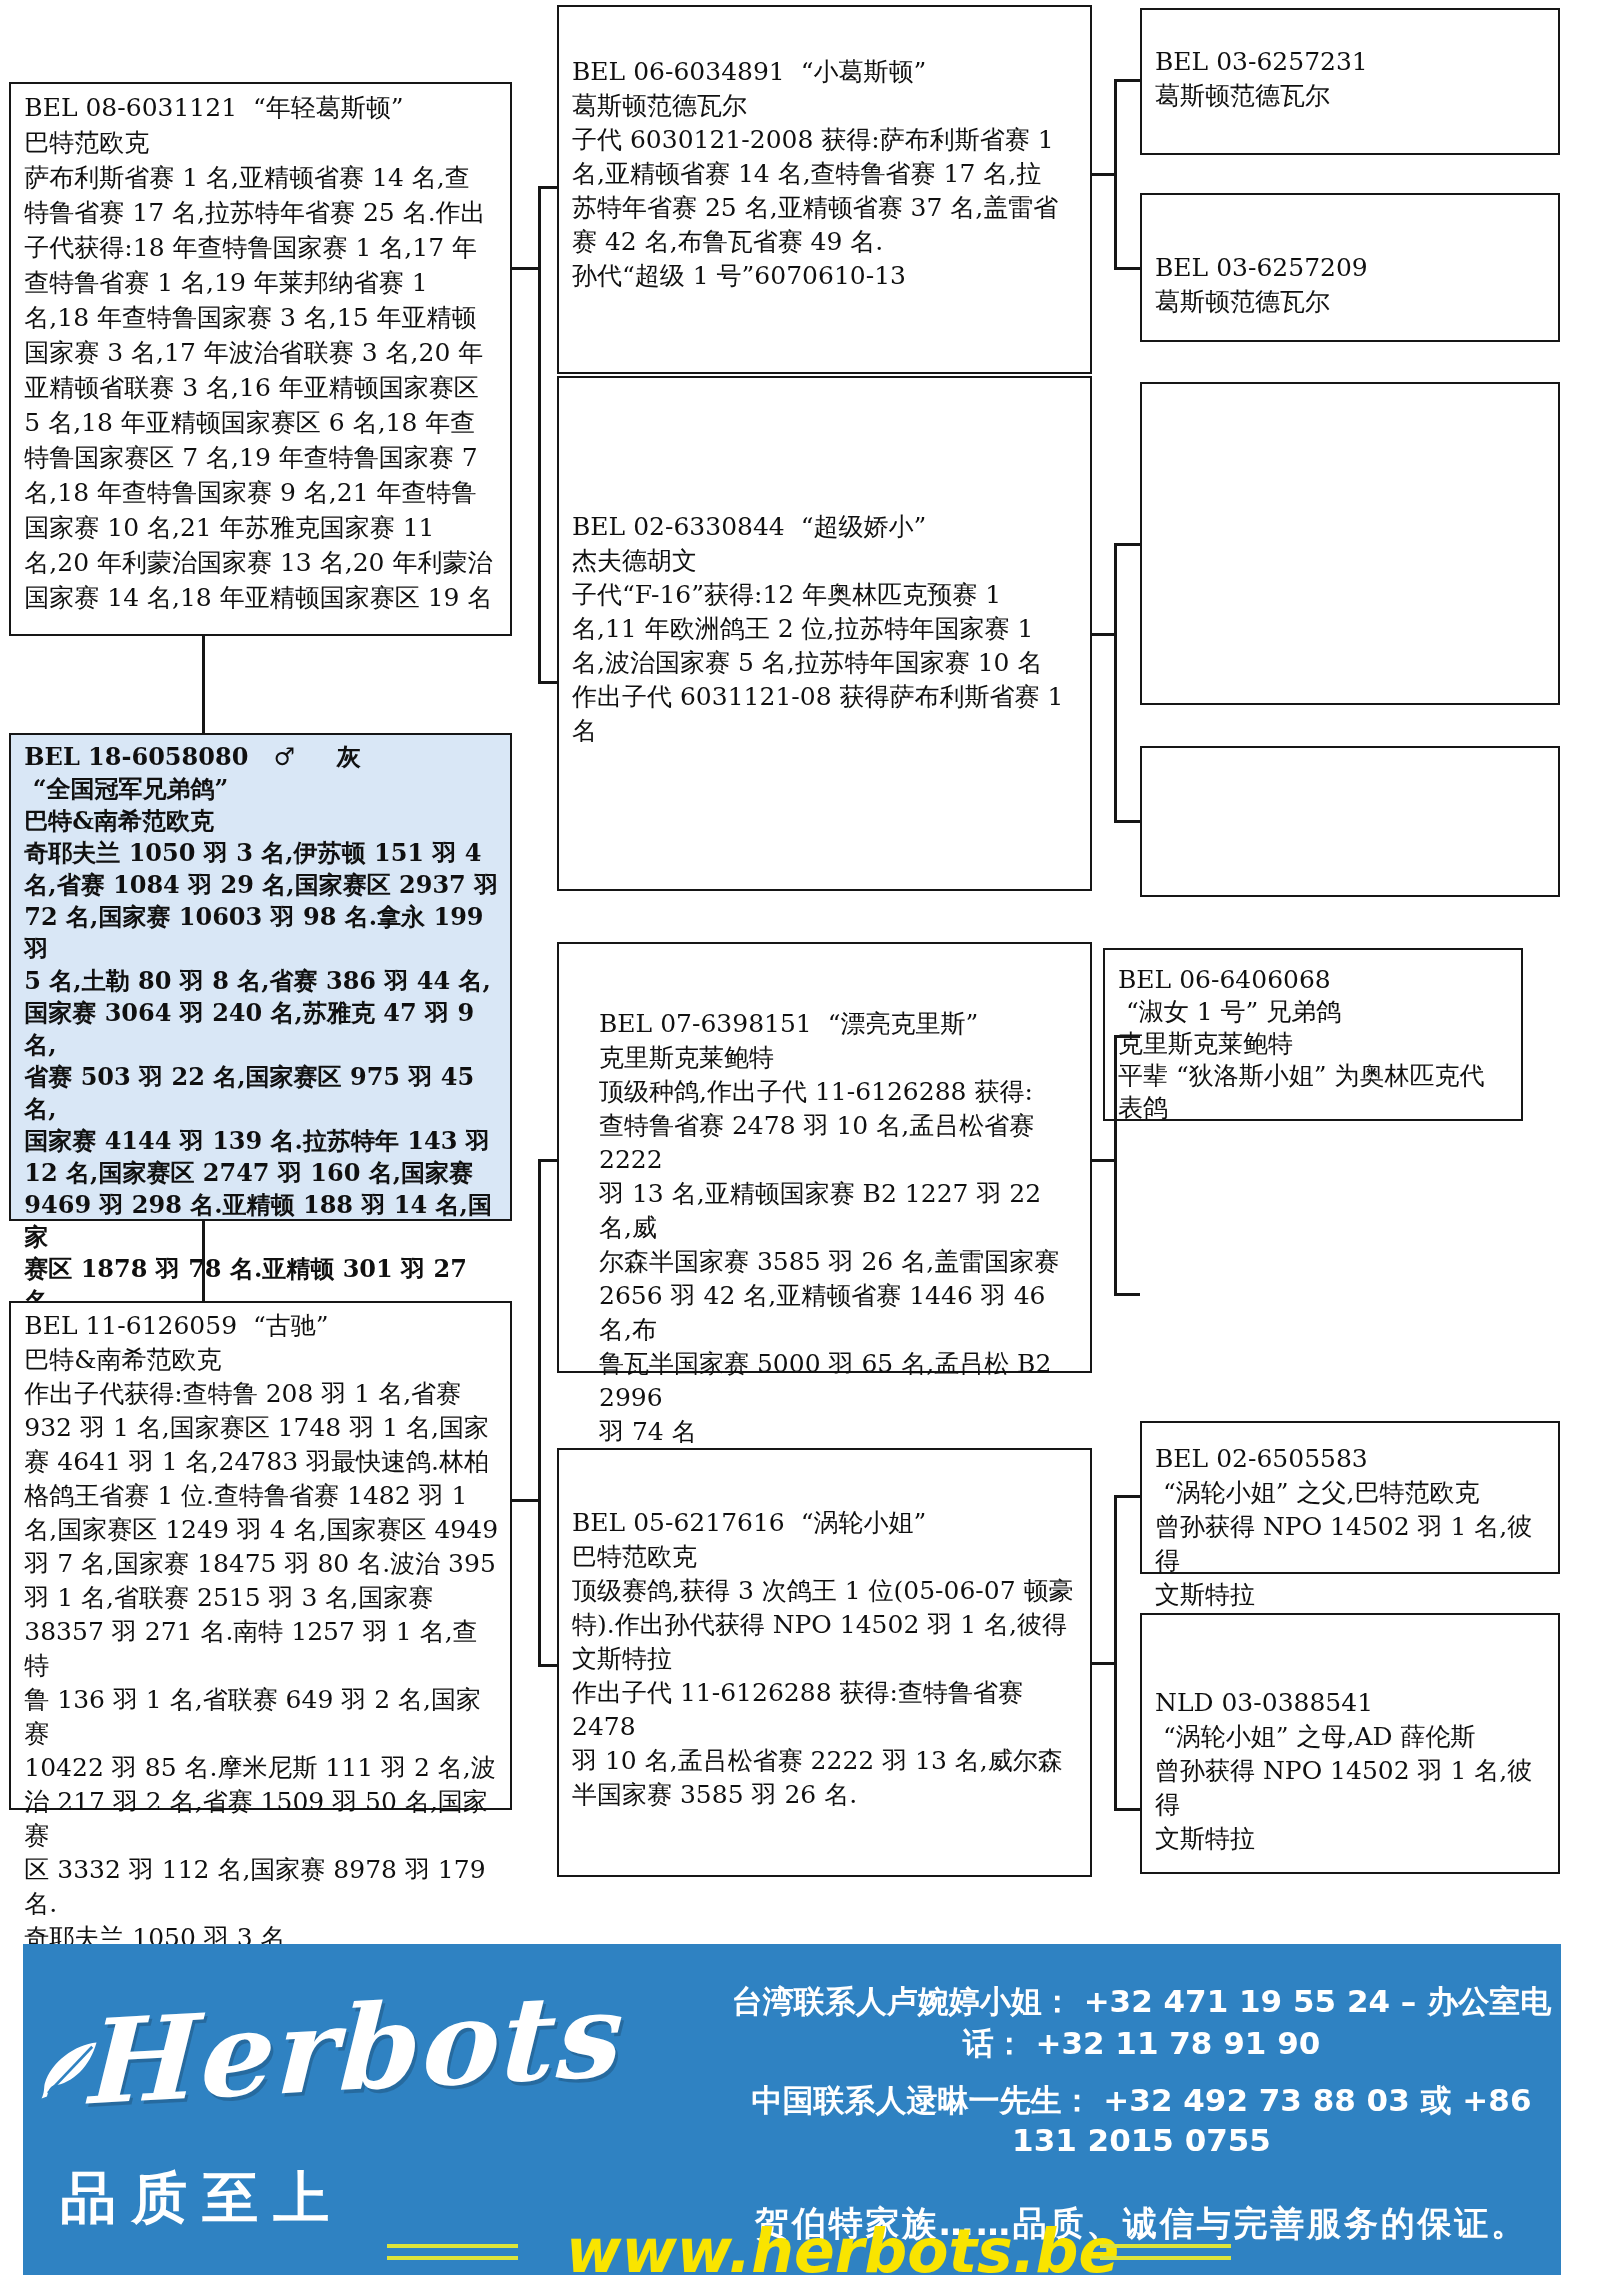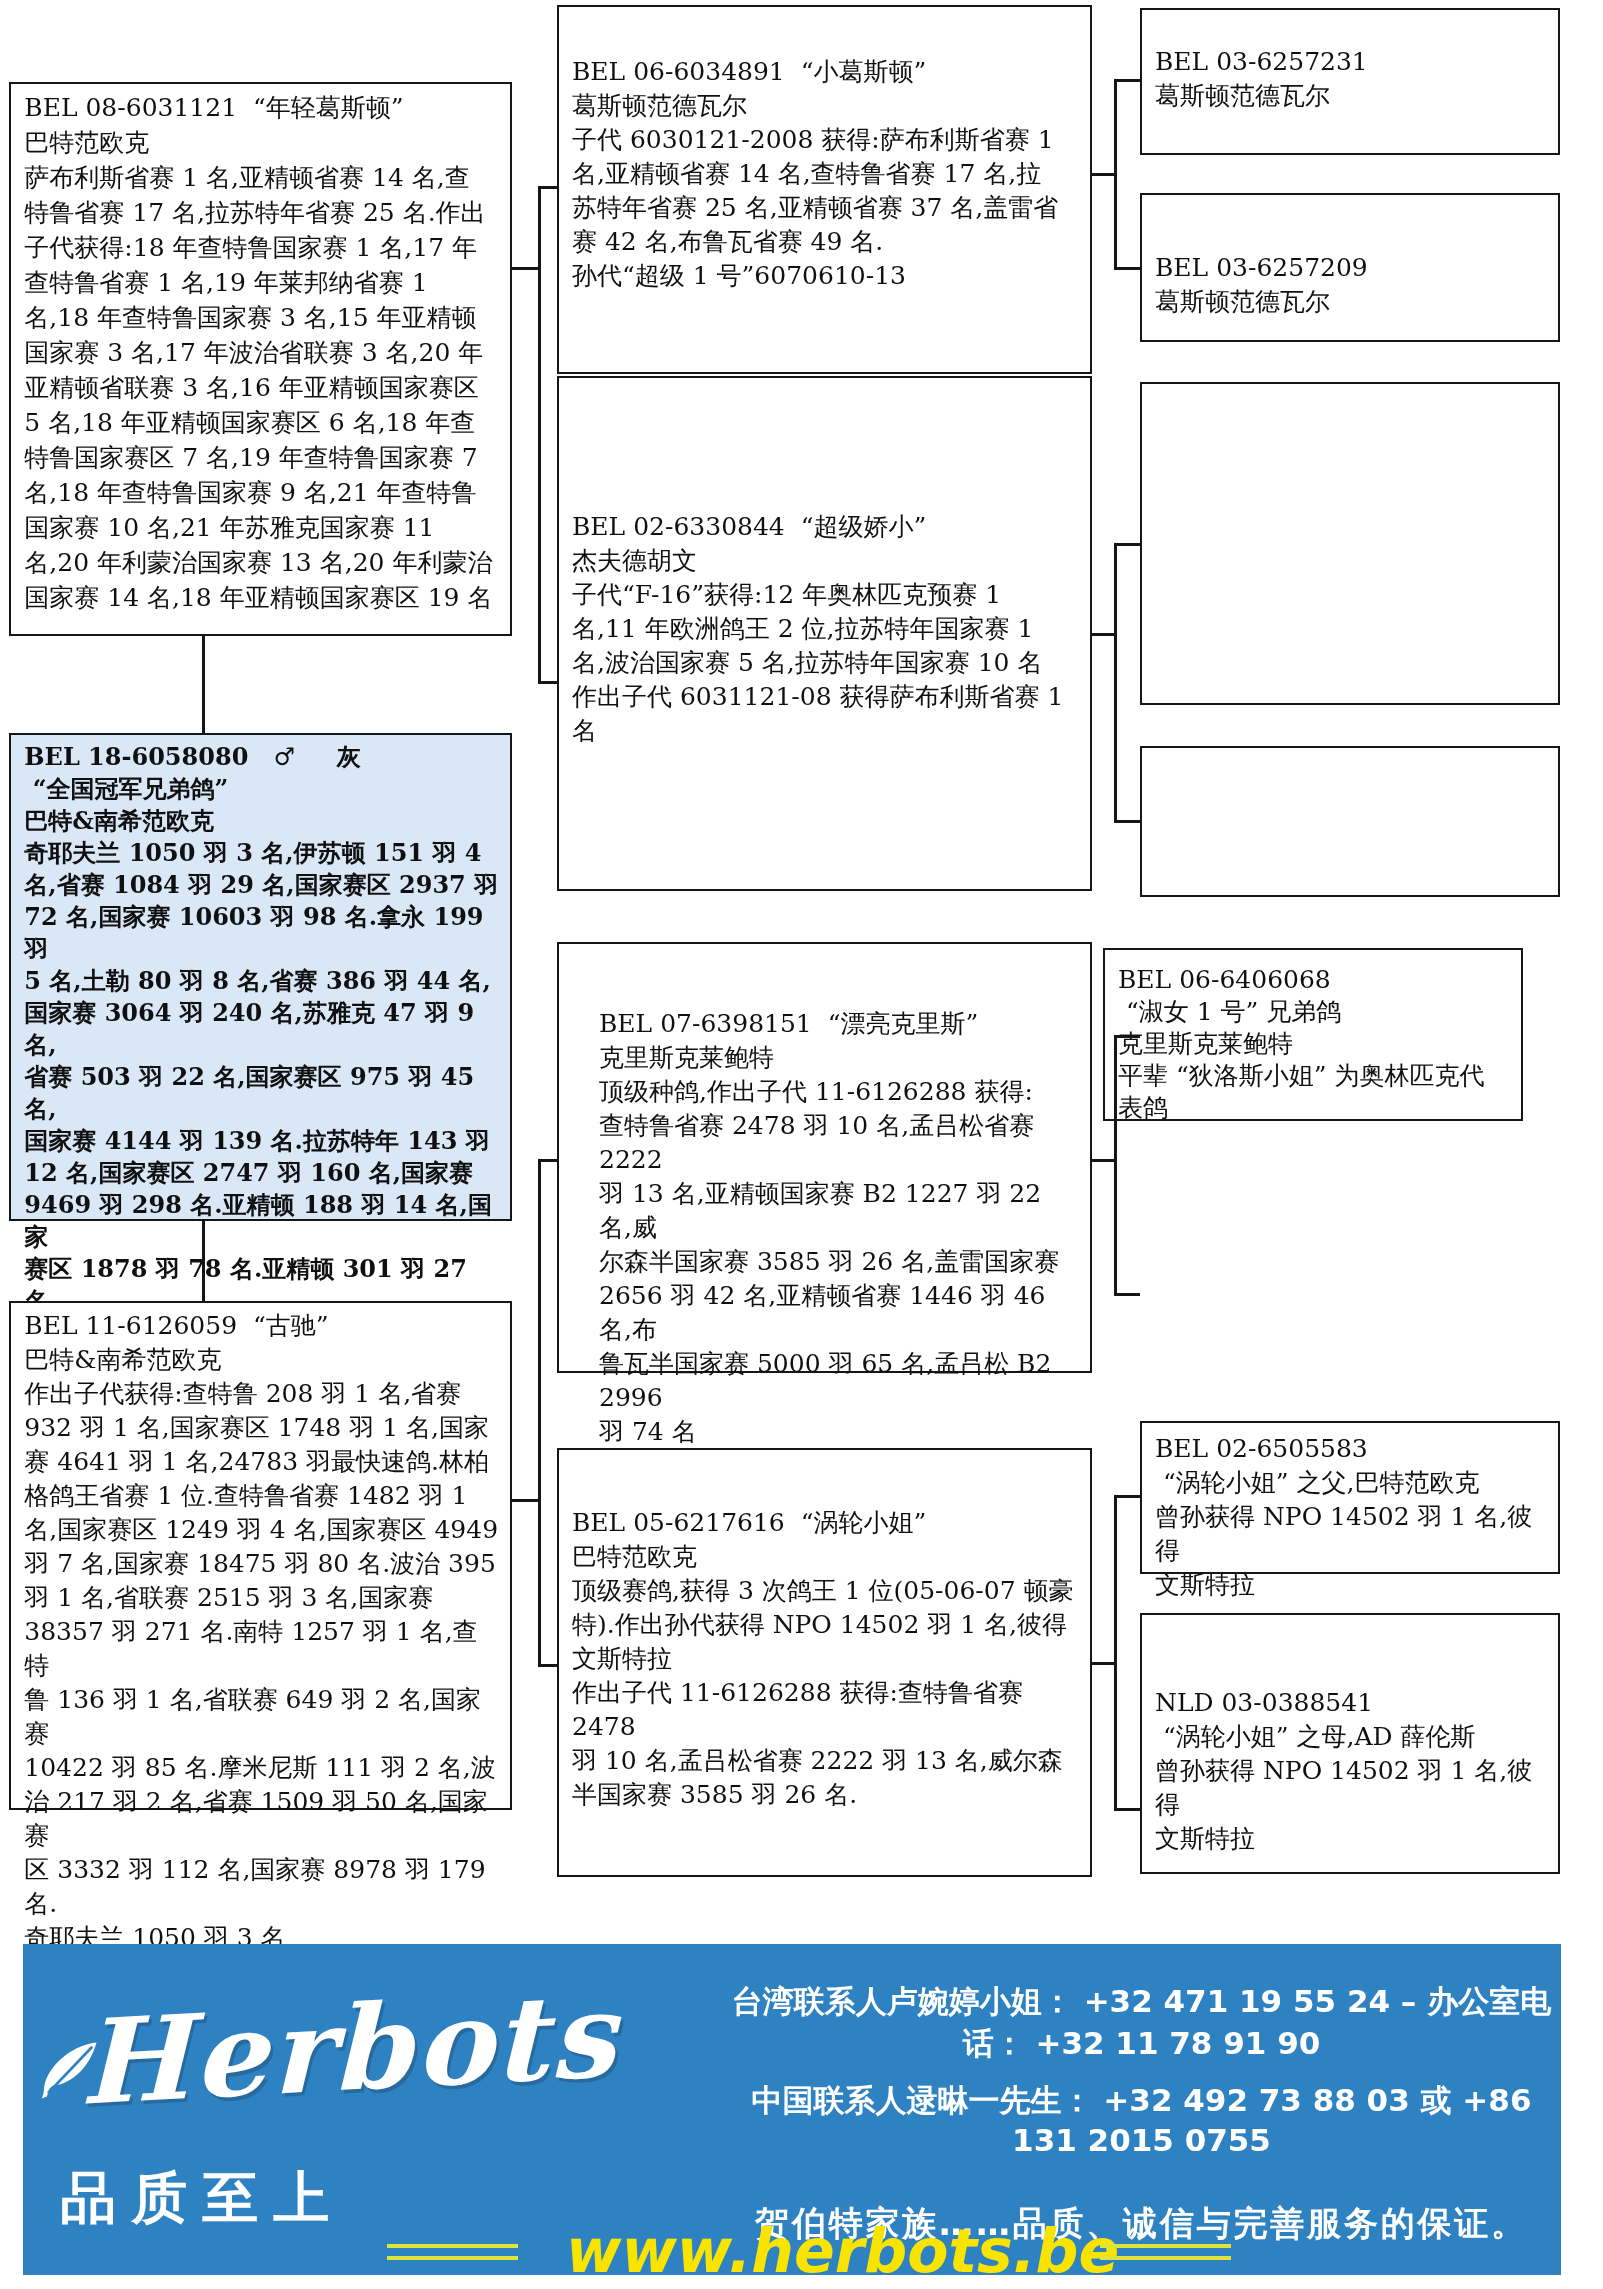--- a/index.html
+++ b/index.html
@@ -15,21 +15,21 @@
   .b-m1{left:557px;top:4.7px;width:535px;height:369px;padding-top:48px;}
   .b-m2{left:557px;top:376px;width:535px;height:515px;padding-top:132px;}
   .b-m3{left:557px;top:942px;width:535px;height:431px;padding-top:63px;padding-left:40px;}
   .b-m4{left:557px;top:1448px;width:535px;height:429px;padding-top:56px;}
   .b-r1{left:1140px;top:7.5px;width:420px;height:147px;padding-top:35px;}
   .b-r2{left:1140px;top:193px;width:420px;height:149px;padding-top:56px;}
   .b-r3{left:1140px;top:382px;width:420px;height:323px;}
   .b-r4{left:1140px;top:746px;width:420px;height:151px;}
   .b-r5{left:1103px;top:948px;width:420px;height:173px;padding-top:14px;line-height:32px;}
   .b-r6{left:1140px;top:1217px;width:420px;height:156px;padding-top:26px;}
-  .b-r7{left:1140px;top:1421px;width:420px;height:153px;padding-top:9px;}
+  .b-r7{left:1140px;top:1421px;width:420px;height:153px;padding-top:19px;}
   .b-r8{left:1140px;top:1613px;width:420px;height:261px;padding-top:71px;}
   .cn{position:absolute;background:#161616;}
   
   #banner{position:absolute;left:23px;top:1944px;width:1538px;height:331px;background:#2f82c2;}
   #logo-wrap{position:absolute;left:9.3px;top:18.6px;width:597px;height:298px;color:#ffffff;}
   #feather{position:absolute;left:1.9px;top:73px;width:69px;height:69px;}
   #logo-text{position:absolute;left:58px;top:17px;font-family:"DejaVu Serif","Liberation Serif",serif;
              font-style:italic;font-weight:700;font-size:116px;letter-spacing:1.9px;
              transform:rotate(-3deg) skewX(-6deg);text-shadow:2.8px 3.7px 0 rgba(0,0,0,0.18);}
   #logo-sub{position:absolute;left:28px;top:198px;font-family:"DejaVu Sans","Liberation Sans",sans-serif;

